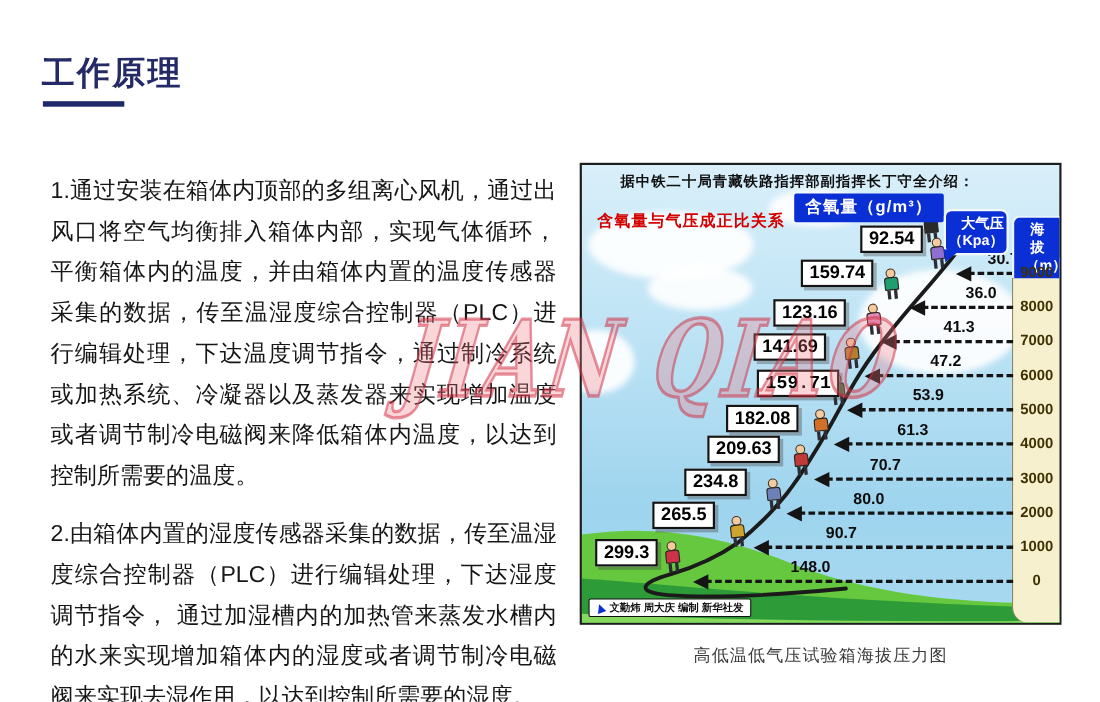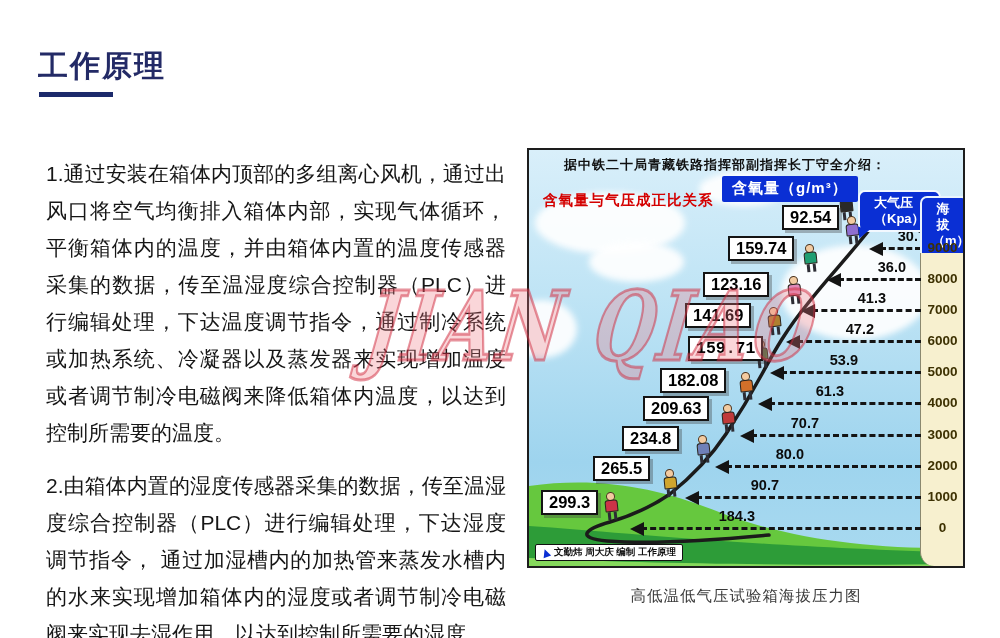--- a/index.html
+++ b/index.html
@@ -43,22 +43,22 @@
   .fig-subtitle{
     position:absolute;left:14px;top:29px;z-index:10;
     font-size:14.5px;font-weight:bold;color:#d40000;letter-spacing:1px;margin-top:12px;
   }
   .o2-header{
     position:absolute;left:193px;top:26px;z-index:10;background:#0a2fd4;color:#fff;
     font-size:15px;font-weight:bold;padding:3px 10px 4px;border-radius:2px;letter-spacing:1px;
   }
   .press-header{
     position:absolute;left:329px;top:40px;z-index:11;background:#0a2fd4;color:#fff;
-    font-size:13px;font-weight:bold;text-align:left;line-height:16px;
-    padding:3px 14px;border-radius:7px;border:2px solid #f2f8ff;
+    font-size:13px;font-weight:bold;text-align:right;line-height:16px;
+    padding:3px 2px;border-radius:7px;border:2px solid #f2f8ff;
   }
   .press-header .tail{
     position:absolute;left:-4px;bottom:-9px;width:0;height:0;
     border-left:5px solid transparent;border-right:7px solid transparent;
     border-top:11px solid #0a2fd4;transform:rotate(18deg);
   }
   .alt-header{
     position:absolute;left:391px;top:46px;width:46px;z-index:11;background:#0a2fd4;color:#fff;
     font-size:13px;font-weight:bold;text-align:center;line-height:16px;
     padding:3px 10px 4px;border-radius:7px 4px 0 0;box-sizing:border-box;border:2px solid #eaf4fd;border-bottom:none;
@@ -193,21 +193,21 @@
   <div class="dash-line" style="left:197px;top:315px;width:195px;"></div>
   <div class="alt-label" style="top:308px;">2000</div>
 
   <div class="o2-box" style="left:64px;top:306px;">265.5</div>
   <div class="pressure-val" style="left:198px;top:327px;">90.7</div>
   <div class="arrowhead" style="left:156px;top:341px;"></div>
   <div class="dash-line" style="left:167px;top:346px;width:225px;"></div>
   <div class="alt-label" style="top:339px;">1000</div>
 
   <div class="o2-box" style="left:12px;top:340px;">299.3</div>
-  <div class="pressure-val" style="left:174px;top:358px;">184.3</div>
+  <div class="pressure-val" style="left:174px;top:358px;">148.0</div>
   <div class="arrowhead" style="left:101px;top:372px;"></div>
   <div class="dash-line" style="left:112px;top:377px;width:280px;"></div>
   <div class="alt-label" style="top:370px;">0</div>
 
   <div class="climber" style="left:310px;top:42px;">
     <div class="head" style="background:#2a2a2a;border-color:#000;"></div>
       <div class="torso" style="background:#2a2a2a;"></div>
       <div class="legs"></div>
   </div>
   <div class="climber" style="left:316px;top:66px;">
@@ -256,17 +256,17 @@
       <div class="legs"></div>
   </div>
   <div class="climber" style="left:75px;top:342px;">
     <div class="head"></div>
       <div class="torso" style="background:#cc3348;"></div>
       <div class="legs"></div>
   </div>
 
   <div class="credit-box">
     <span class="xinhua-glyph"></span>
-    <span>文勤炜 周大庆 编制 工作原理</span>
+    <span>文勤炜 周大庆 编制 新华社发</span>
   </div>
 </div>
 
 <div class="figure-caption">高低温低气压试验箱海拔压力图</div>
 
 </body></html>

